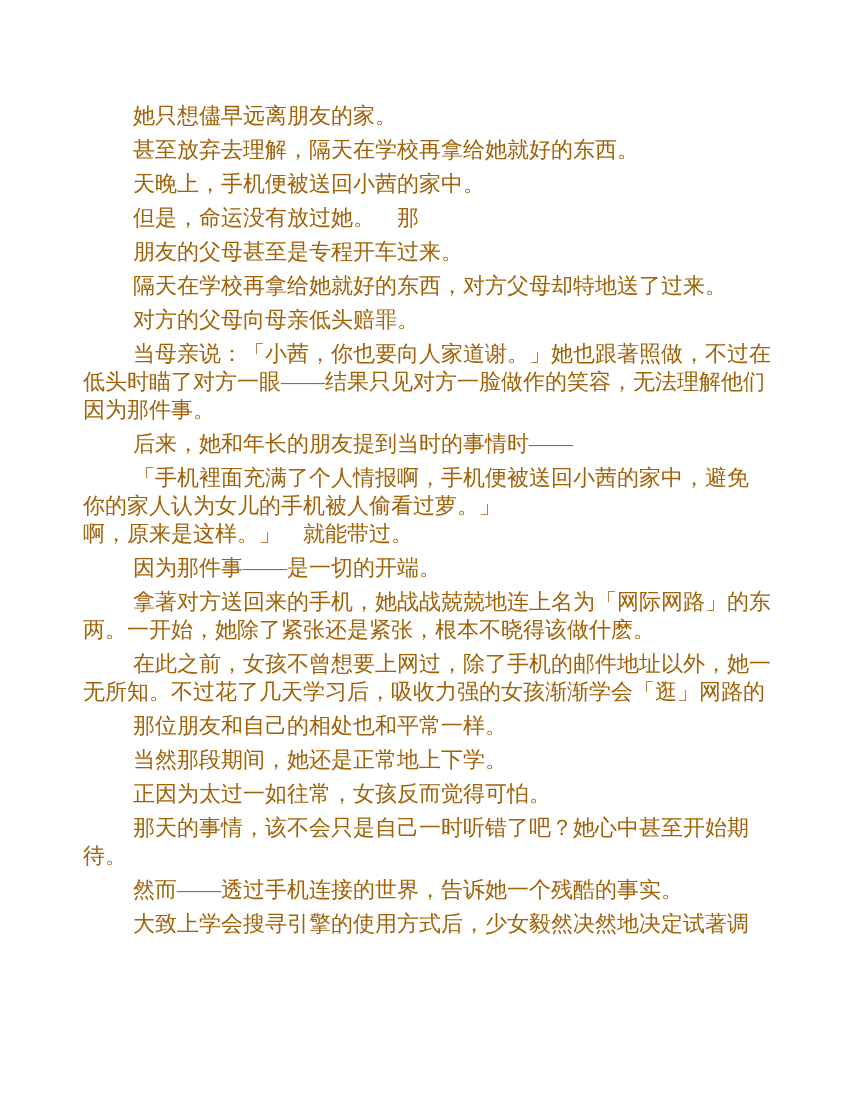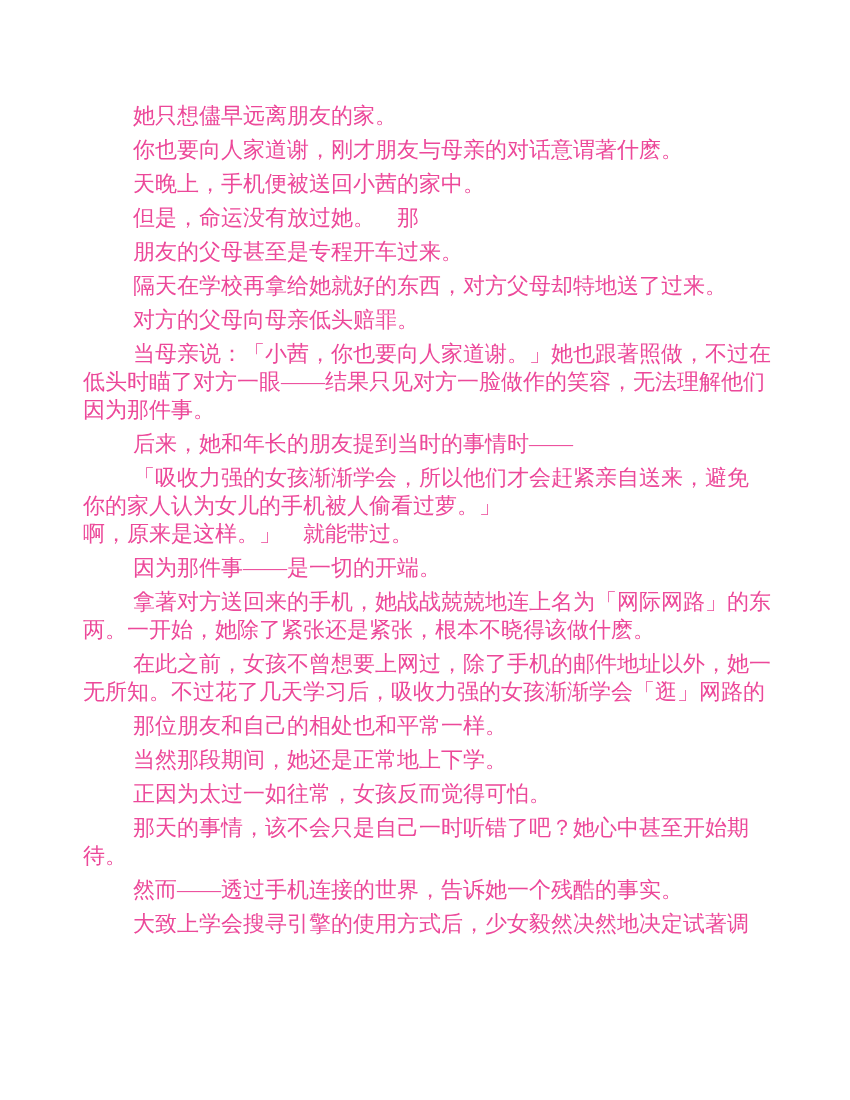--- a/index.html
+++ b/index.html
@@ -17,49 +17,49 @@
   }
   .text-block {
     position: absolute;
     left: 83px;
     top: 102px;
     width: 690px;
   }
   .text-line {
     font-size: 22px;
     line-height: 28px;
-    color: #ec4899;
+    color: #a16207;
     white-space: nowrap;
     letter-spacing: 0px;
   }
   .text-line.indent {
     padding-left: 50px;
     margin-top: 6px;
   }
   .text-line.indent:first-child {
     margin-top: 0;
   }
 </style>
 </head>
 <body>
 
 <div class="page">
   <div class="text-block" id="text-block">
       <div class="text-line indent">她只想儘早远离朋友的家。</div>
-      <div class="text-line indent">你也要向人家道谢，刚才朋友与母亲的对话意谓著什麽。</div>
+      <div class="text-line indent">甚至放弃去理解，隔天在学校再拿给她就好的东西。</div>
       <div class="text-line indent">天晚上，手机便被送回小茜的家中。</div>
       <div class="text-line indent">但是，命运没有放过她。　那</div>
       <div class="text-line indent">朋友的父母甚至是专程开车过来。</div>
       <div class="text-line indent">隔天在学校再拿给她就好的东西，对方父母却特地送了过来。</div>
       <div class="text-line indent">对方的父母向母亲低头赔罪。</div>
       <div class="text-line indent">当母亲说：「小茜，你也要向人家道谢。」她也跟著照做，不过在</div>
       <div class="text-line">低头时瞄了对方一眼——结果只见对方一脸做作的笑容，无法理解他们</div>
       <div class="text-line">因为那件事。</div>
       <div class="text-line indent">后来，她和年长的朋友提到当时的事情时——</div>
-      <div class="text-line indent">「吸收力强的女孩渐渐学会，所以他们才会赶紧亲自送来，避免</div>
+      <div class="text-line indent">「手机裡面充满了个人情报啊，手机便被送回小茜的家中，避免</div>
       <div class="text-line">你的家人认为女儿的手机被人偷看过萝。」</div>
       <div class="text-line">啊，原来是这样。」　就能带过。</div>
       <div class="text-line indent">因为那件事——是一切的开端。</div>
       <div class="text-line indent">拿著对方送回来的手机，她战战兢兢地连上名为「网际网路」的东</div>
       <div class="text-line">两。一开始，她除了紧张还是紧张，根本不晓得该做什麽。</div>
       <div class="text-line indent">在此之前，女孩不曾想要上网过，除了手机的邮件地址以外，她一</div>
       <div class="text-line">无所知。不过花了几天学习后，吸收力强的女孩渐渐学会「逛」网路的</div>
       <div class="text-line indent">那位朋友和自己的相处也和平常一样。</div>
       <div class="text-line indent">当然那段期间，她还是正常地上下学。</div>
       <div class="text-line indent">正因为太过一如往常，女孩反而觉得可怕。</div>

